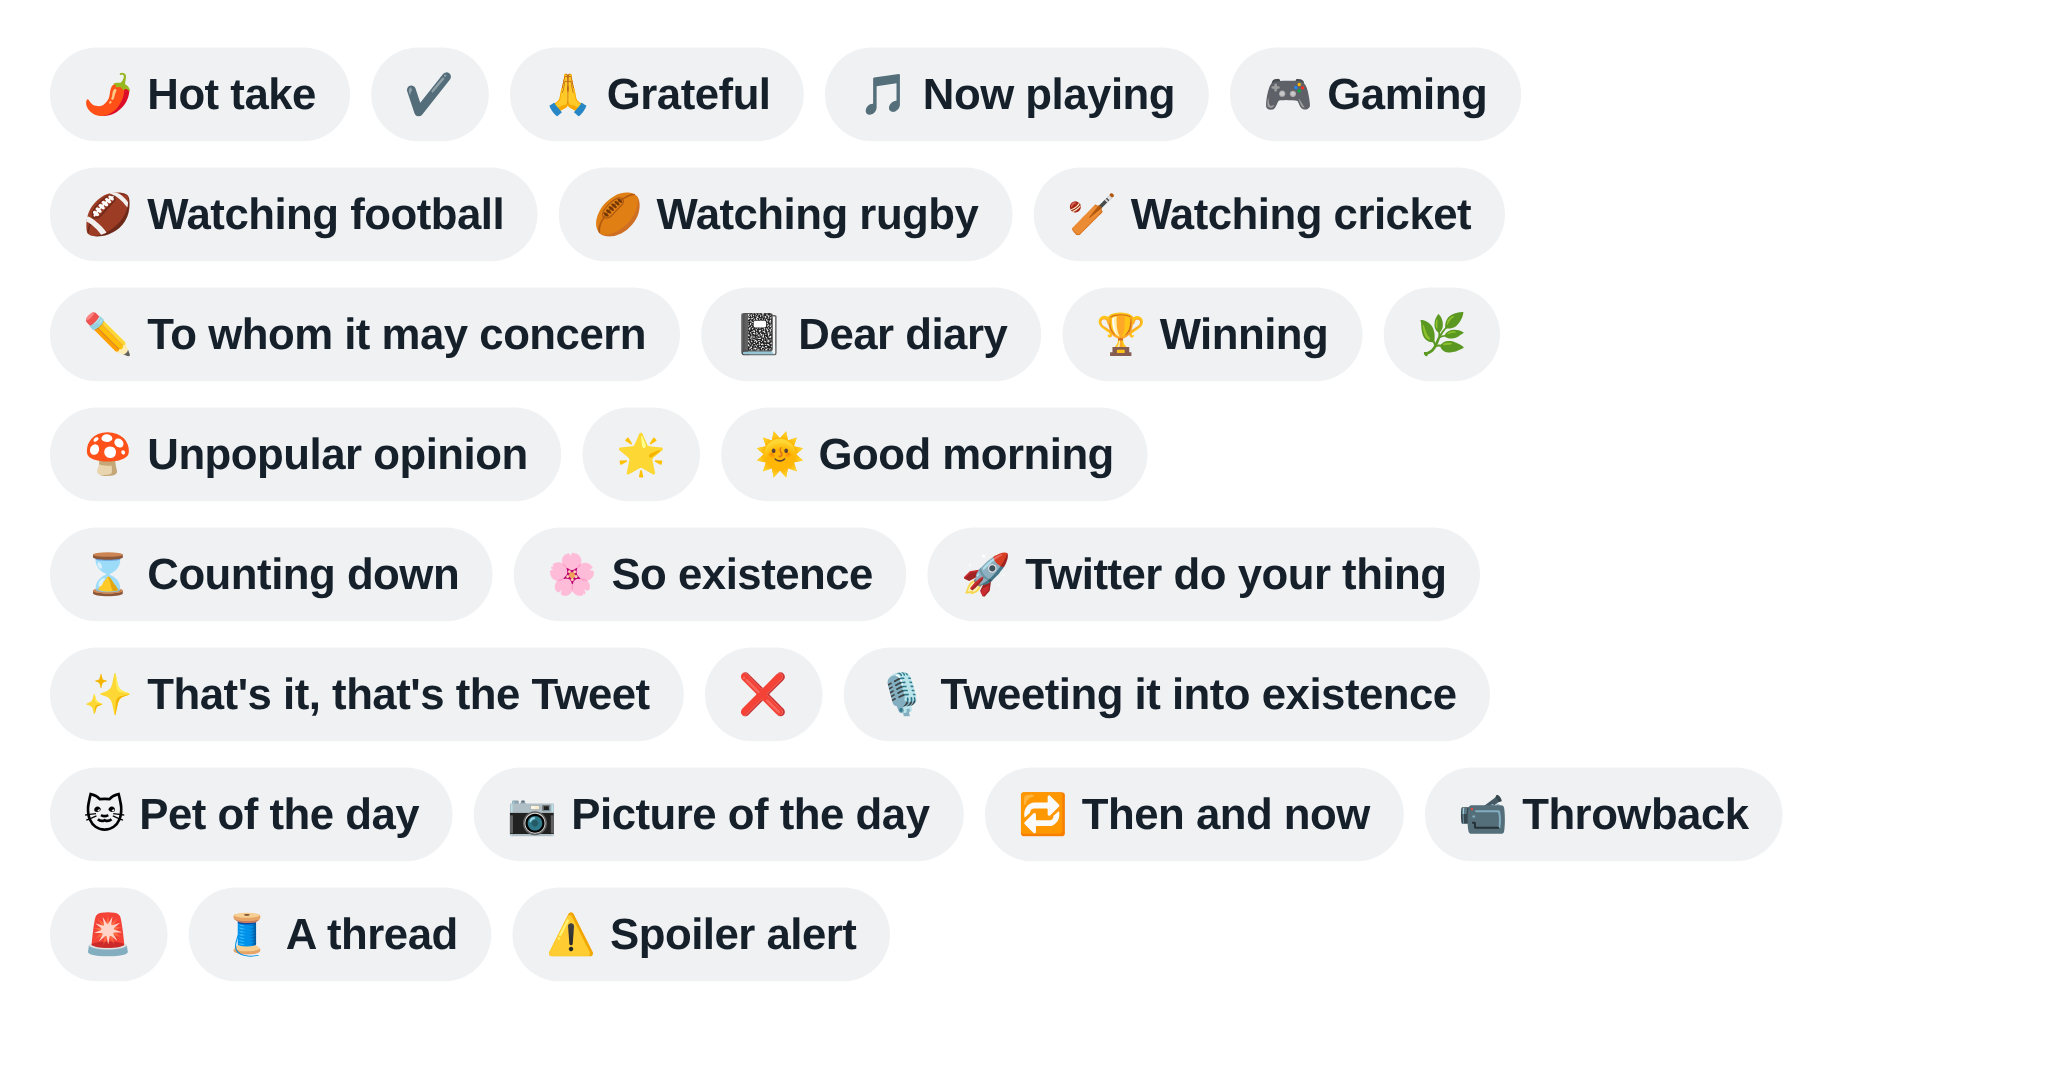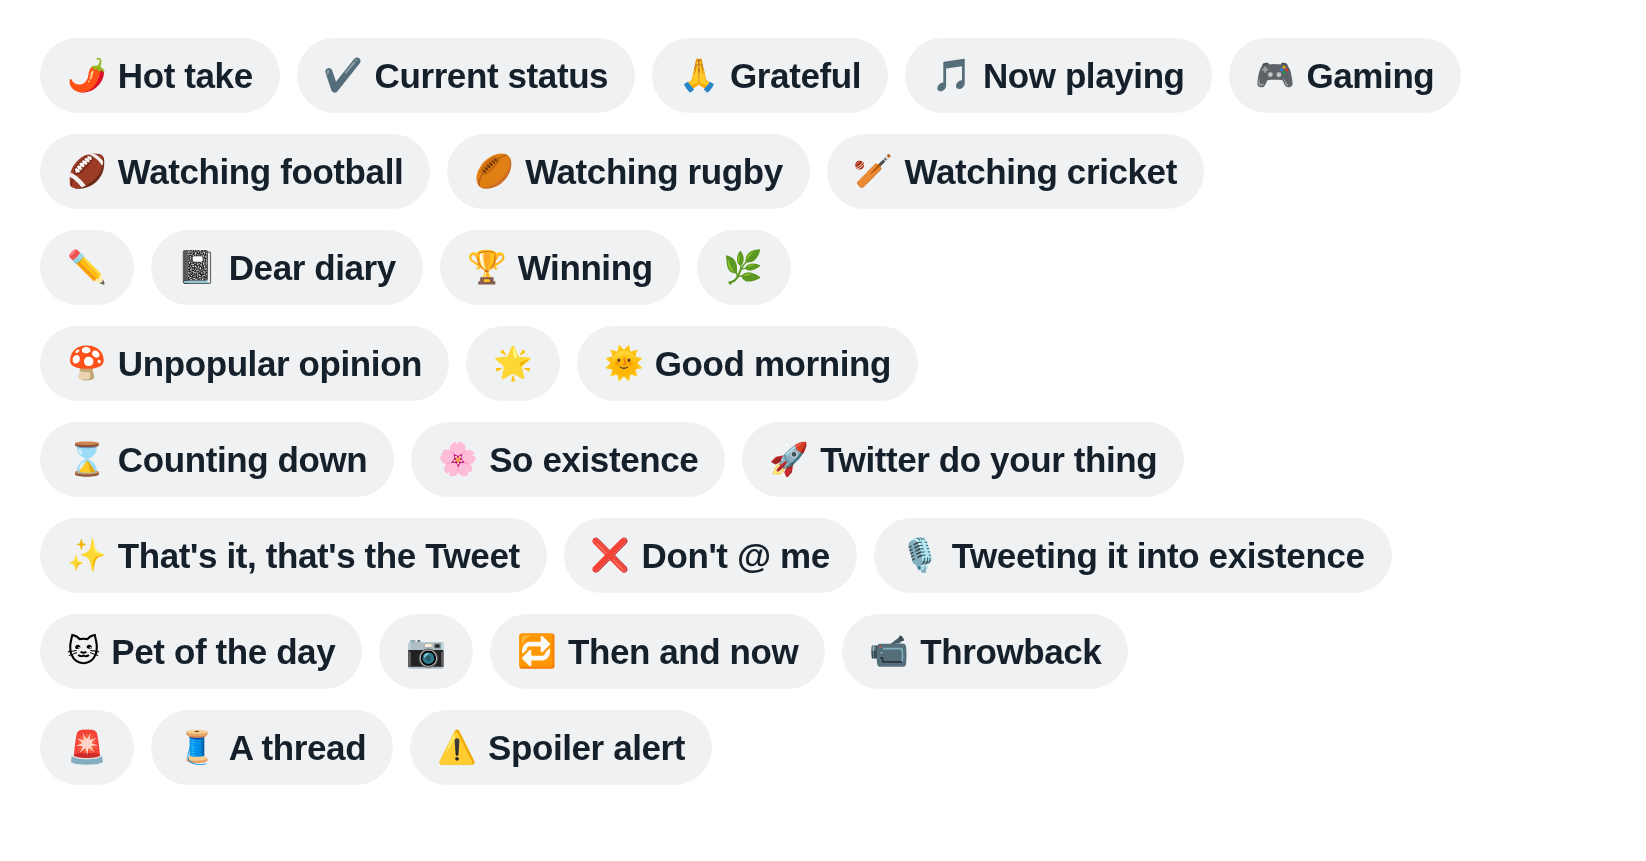--- a/index.html
+++ b/index.html
@@ -60,21 +60,20 @@
 <body>
 
 <div id="chip-board">
     <div class="chip-row">
       <button class="chip">
         <span class="chip-emoji">🌶️</span>
         <span class="chip-label">Hot take</span>
       </button>
       <button class="chip">
         <span class="chip-emoji">✔️</span>
-        <span class="chip-label">Current status</span>
       </button>
       <button class="chip">
         <span class="chip-emoji">🙏</span>
         <span class="chip-label">Grateful</span>
       </button>
       <button class="chip">
         <span class="chip-emoji">🎵</span>
         <span class="chip-label">Now playing</span>
       </button>
       <button class="chip">
@@ -92,20 +91,21 @@
         <span class="chip-label">Watching rugby</span>
       </button>
       <button class="chip">
         <span class="chip-emoji">🏏</span>
         <span class="chip-label">Watching cricket</span>
       </button>
     </div>
     <div class="chip-row">
       <button class="chip">
         <span class="chip-emoji">✏️</span>
+        <span class="chip-label">To whom it may concern</span>
       </button>
       <button class="chip">
         <span class="chip-emoji">📓</span>
         <span class="chip-label">Dear diary</span>
       </button>
       <button class="chip">
         <span class="chip-emoji">🏆</span>
         <span class="chip-label">Winning</span>
       </button>
       <button class="chip">
@@ -139,34 +139,34 @@
         <span class="chip-label">Twitter do your thing</span>
       </button>
     </div>
     <div class="chip-row">
       <button class="chip">
         <span class="chip-emoji">✨</span>
         <span class="chip-label">That's it, that's the Tweet</span>
       </button>
       <button class="chip">
         <span class="chip-emoji">❌</span>
-        <span class="chip-label">Don't @ me</span>
       </button>
       <button class="chip">
         <span class="chip-emoji">🎙️</span>
         <span class="chip-label">Tweeting it into existence</span>
       </button>
     </div>
     <div class="chip-row">
       <button class="chip">
         <span class="chip-emoji">🐱</span>
         <span class="chip-label">Pet of the day</span>
       </button>
       <button class="chip">
         <span class="chip-emoji">📷</span>
+        <span class="chip-label">Picture of the day</span>
       </button>
       <button class="chip">
         <span class="chip-emoji">🔁</span>
         <span class="chip-label">Then and now</span>
       </button>
       <button class="chip">
         <span class="chip-emoji">📹</span>
         <span class="chip-label">Throwback</span>
       </button>
     </div>

